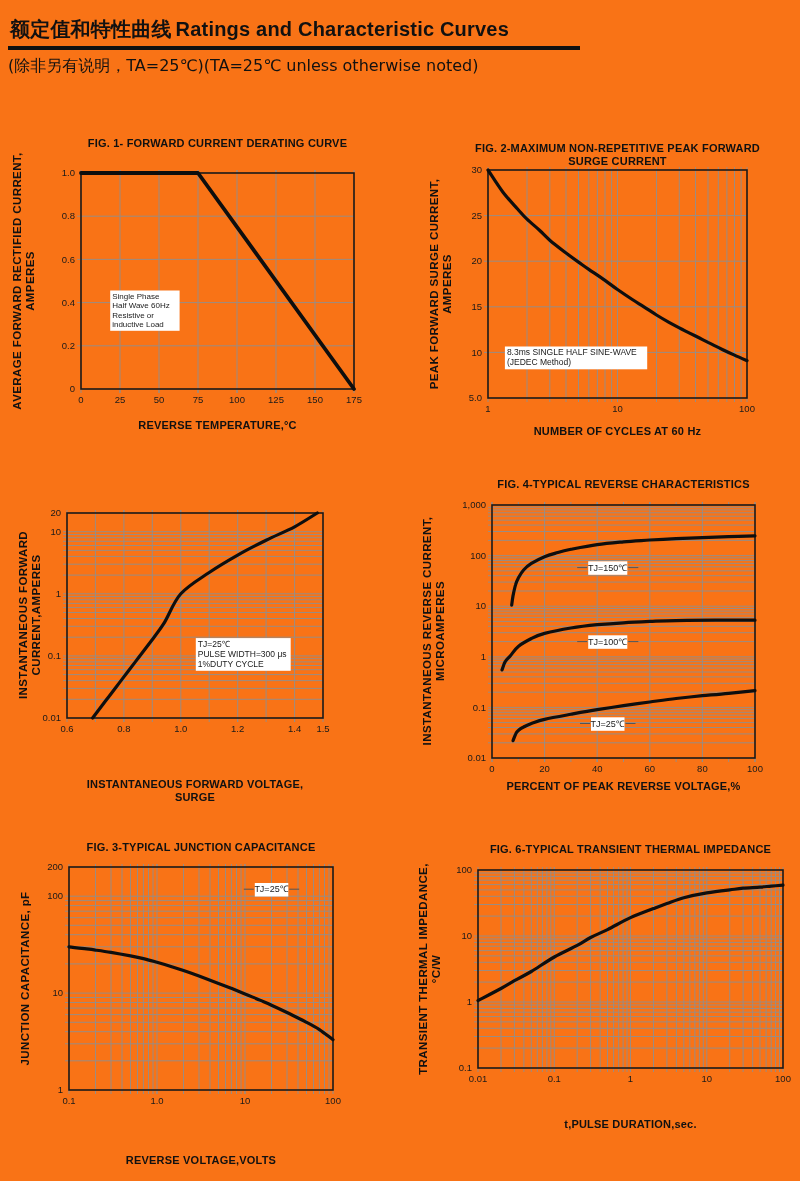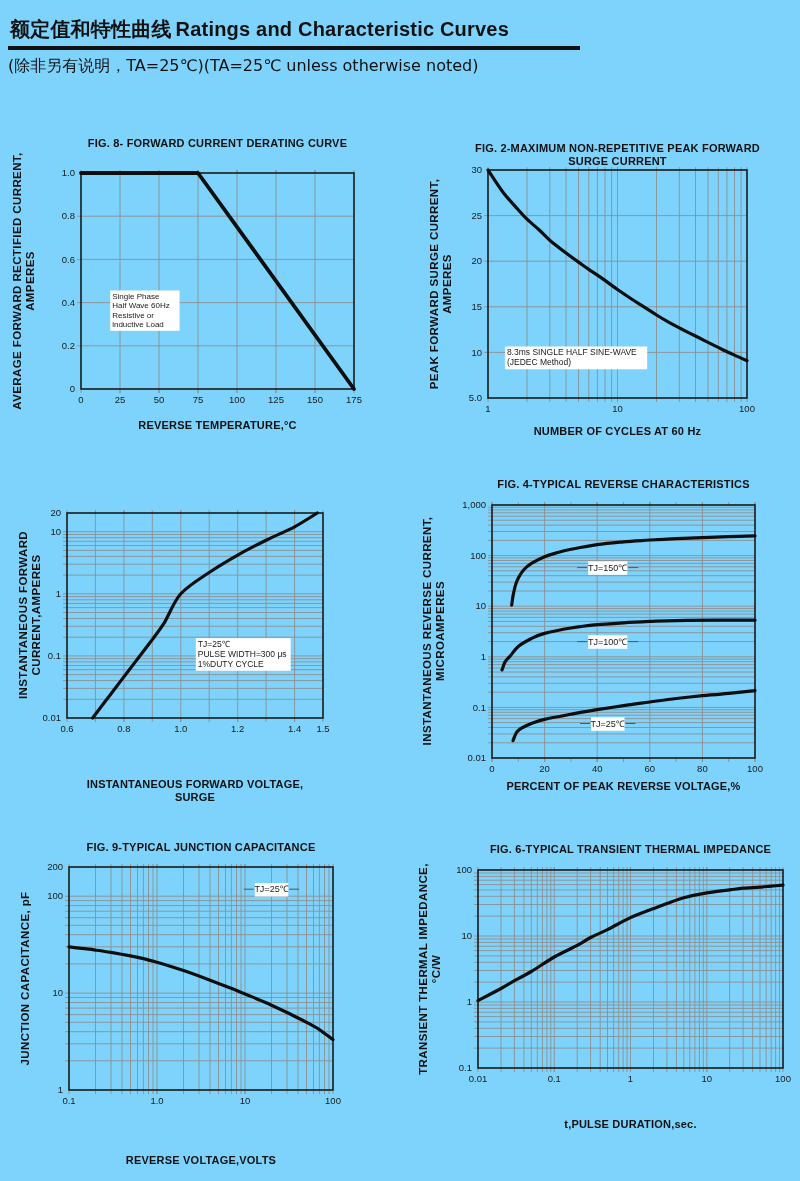--- a/index.html
+++ b/index.html
@@ -1,16 +1,16 @@
 <!DOCTYPE html>
 <html><head>
 <meta charset="utf-8">
 <style>
   html,body{margin:0;padding:0;background:#ffffff;}
-  #page{position:relative;width:800px;height:1181px;background:#7dd3fc;overflow:hidden;
+  #page{position:relative;width:800px;height:1181px;background:#f97316;overflow:hidden;
         font-family:"Liberation Sans",sans-serif;color:#111;}
   
   #hdr{position:absolute;left:10px;top:16px;width:780px;}
   #hdr h1{margin:0;font-size:20px;font-weight:bold;color:#111;letter-spacing:.2px;}
   #hdr .zh{font-family:"DejaVu Sans","Liberation Sans",sans-serif;}
   #hdr .en{margin-left:4px;}
   #rule{position:absolute;left:8px;top:46px;width:572px;height:3.5px;background:#111;}
   #subtl{position:absolute;left:8px;top:56px;font-size:16px;color:#111;
          font-family:"DejaVu Sans","Liberation Sans",sans-serif;}
   
@@ -77,21 +77,21 @@
         <text x="81.0" y="275" font-size="9.5" text-anchor="middle">0</text>
         <text x="120.0" y="275" font-size="9.5" text-anchor="middle">25</text>
         <text x="159.0" y="275" font-size="9.5" text-anchor="middle">50</text>
         <text x="198.0" y="275" font-size="9.5" text-anchor="middle">75</text>
         <text x="237.0" y="275" font-size="9.5" text-anchor="middle">100</text>
         <text x="276.0" y="275" font-size="9.5" text-anchor="middle">125</text>
         <text x="315.0" y="275" font-size="9.5" text-anchor="middle">150</text>
         <text x="354.0" y="275" font-size="9.5" text-anchor="middle">175</text>
       </svg>
     <div class="fig-title" style="left: 27.5px; top: 9px; width: 380px;">
-      <div>FIG. 8- FORWARD CURRENT DERATING CURVE</div>
+      <div>FIG. 1- FORWARD CURRENT DERATING CURVE</div>
       <div></div>
     </div>
     <div class="ylabel" style="width: 340px; left: -146px; top: 140px;">
       <div>AVERAGE FORWARD RECTIFIED CURRENT,</div>
       <div>AMPERES</div>
     </div>
     <div class="xlabel" style="left: 27.5px; top: 291px; width: 380px;">
       <div>REVERSE TEMPERATURE,°C</div>
       <div></div>
     </div>
@@ -424,21 +424,21 @@
         <text x="63" y="42.2" font-size="9.5" text-anchor="end">200</text>
         <text x="63" y="71.4" font-size="9.5" text-anchor="end">100</text>
         <text x="63" y="168.3" font-size="9.5" text-anchor="end">10</text>
         <text x="63" y="265.2" font-size="9.5" text-anchor="end">1</text>
         <text x="69.0" y="276" font-size="9.5" text-anchor="middle">0.1</text>
         <text x="157.0" y="276" font-size="9.5" text-anchor="middle">1.0</text>
         <text x="245.0" y="276" font-size="9.5" text-anchor="middle">10</text>
         <text x="333.0" y="276" font-size="9.5" text-anchor="middle">100</text>
       </svg>
     <div class="fig-title" style="left: 11px; top: 13px; width: 380px;">
-      <div>FIG. 9-TYPICAL JUNCTION CAPACITANCE</div>
+      <div>FIG. 3-TYPICAL JUNCTION CAPACITANCE</div>
       <div></div>
     </div>
     <div class="ylabel" style="width: 340px; left: -145px; top: 143.5px;">
       <div>JUNCTION CAPACITANCE, pF</div>
       <div></div>
     </div>
     <div class="xlabel" style="left: 11px; top: 278px; width: 380px; margin-top: 48px;">
       <div>REVERSE VOLTAGE,VOLTS</div>
       <div></div>
     </div>

